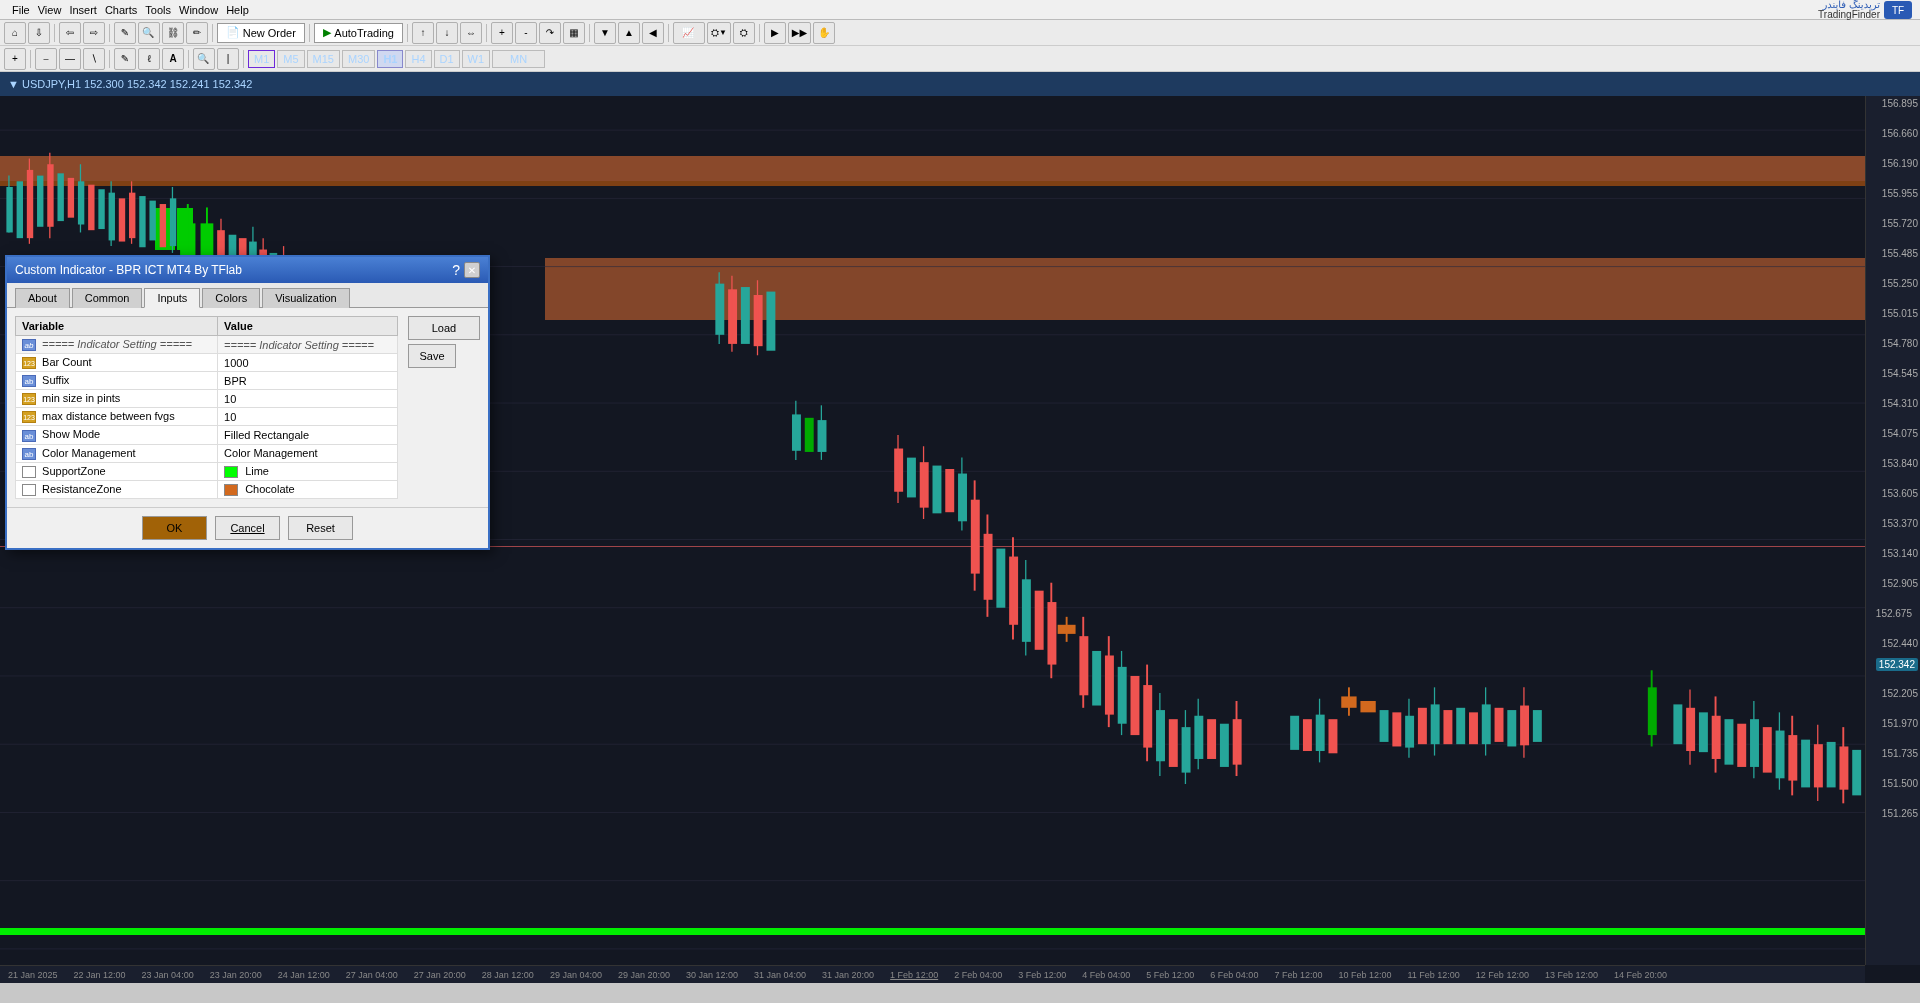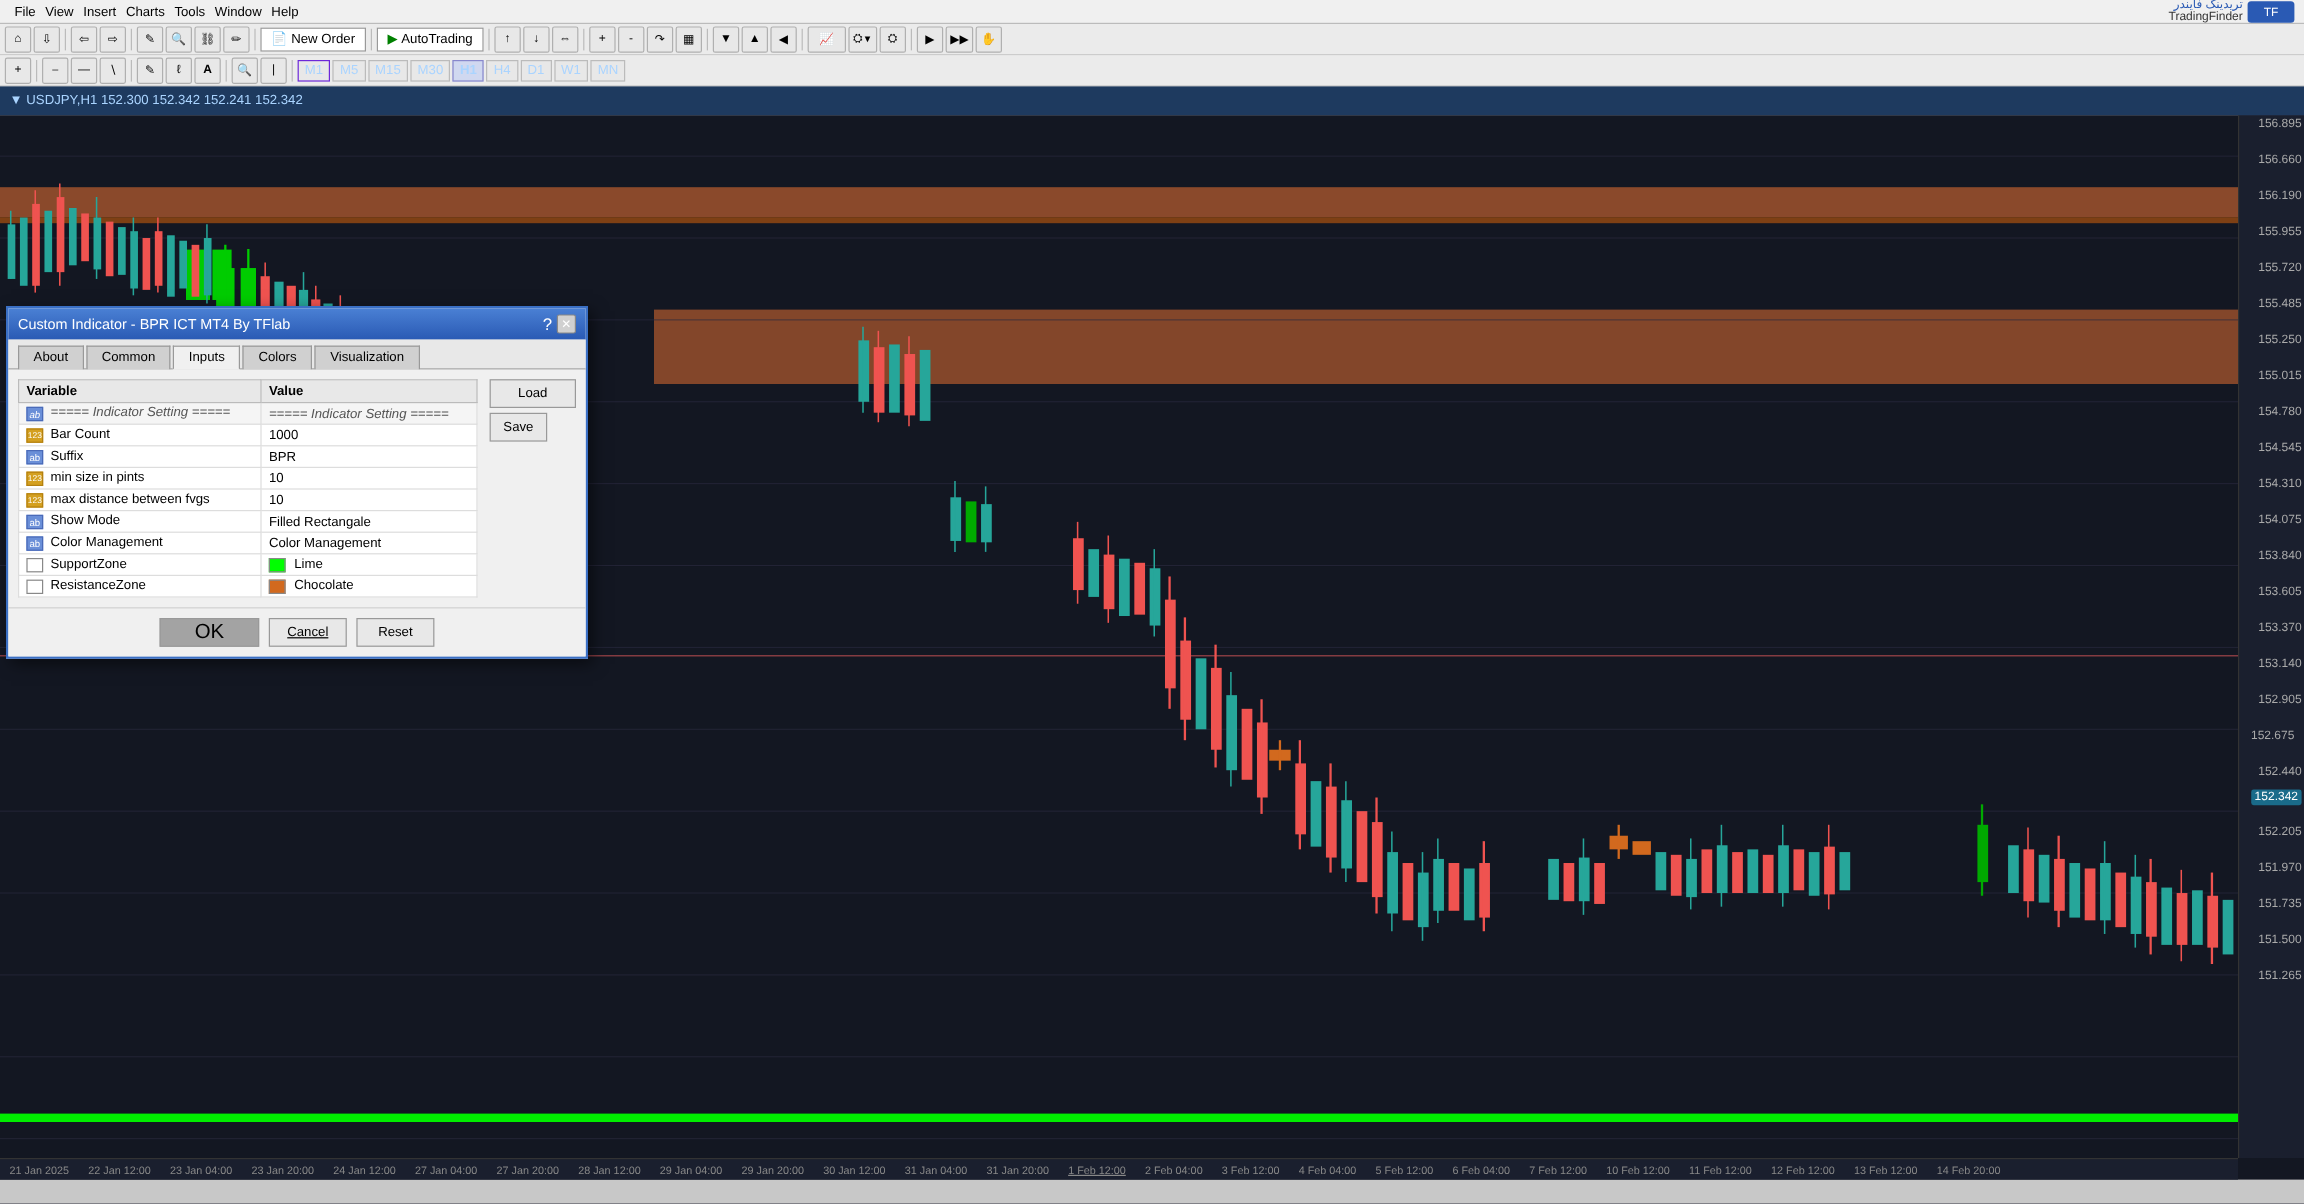--- a/index.html
+++ b/index.html
@@ -319,21 +319,21 @@
     <span class="menu-item">Charts</span>
     <span class="menu-item">Tools</span>
     <span class="menu-item">Window</span>
     <span class="menu-item">Help</span>
 
     <div class="tf-logo" style="position:absolute;right:8px;top:0;height:20px;display:flex;align-items:center;gap:4px;">
       <div class="tf-logo-text">
         <div class="arabic" style="color:#2a5ab4;font-size:10px;line-height:1;">تریدینگ فایندر</div>
         <div class="english" style="color:#333;font-size:10px;line-height:1;">TradingFinder</div>
       </div>
-      <div class="tf-logo-icon" style="width:39px;height:18px;font-size:10px;">TF</div>
+      <div class="tf-logo-icon" style="width:28px;height:18px;font-size:10px;">TF</div>
     </div>
   </div>
 
   <div class="toolbar-row" style="position:absolute;top:20px;left:0;right:0;z-index:10;background:#ebebeb;border-bottom:1px solid #ccc;height:26px;display:flex;align-items:center;padding:0 4px;gap:2px;">
     <button class="toolbar-btn">⌂</button>
     <button class="toolbar-btn">⇩</button>
     <div class="toolbar-sep"></div>
     <button class="toolbar-btn">⇦</button>
     <button class="toolbar-btn">⇨</button>
     <div class="toolbar-sep"></div>
@@ -390,21 +390,21 @@
     <div class="toolbar-sep"></div>
 
     <button class="timeframe-btn" style="background:#e8e8e8;border:1px solid #6d28d9;padding:2px 5px;font-size:11px;cursor:pointer;">M1</button>
     <button class="timeframe-btn" style="background:#e8e8e8;border:1px solid #bbb;padding:2px 5px;font-size:11px;cursor:pointer;">M5</button>
     <button class="timeframe-btn" style="background:#e8e8e8;border:1px solid #bbb;padding:2px 5px;font-size:11px;cursor:pointer;">M15</button>
     <button class="timeframe-btn" style="background:#e8e8e8;border:1px solid #bbb;padding:2px 5px;font-size:11px;cursor:pointer;">M30</button>
     <button class="timeframe-btn" style="background:#d0d8f0;border:1px solid #8888cc;padding:2px 5px;font-size:11px;cursor:pointer;font-weight:bold;">H1</button>
     <button class="timeframe-btn" style="background:#e8e8e8;border:1px solid #bbb;padding:2px 5px;font-size:11px;cursor:pointer;">H4</button>
     <button class="timeframe-btn" style="background:#e8e8e8;border:1px solid #bbb;padding:2px 5px;font-size:11px;cursor:pointer;">D1</button>
     <button class="timeframe-btn" style="background:#e8e8e8;border:1px solid #bbb;padding:2px 5px;font-size:11px;cursor:pointer;">W1</button>
-    <button class="timeframe-btn" style="background:#e8e8e8;border:1px solid #bbb;padding:2px 5px;font-size:11px;cursor:pointer;">MN</button>
+    <button class="timeframe-btn" style="background:#e8e8e8;border:1px solid #bbb;padding:2px 17px;font-size:11px;cursor:pointer;">MN</button>
   </div>
 
   <div class="symbol-bar" style="position:absolute;top:72px;left:0;right:0;z-index:10;height:24px;background:#1e3a5f;display:flex;align-items:center;padding:0 8px;font-size:11px;color:#aad4ff;">
     <span>▼  USDJPY,H1  152.300  152.342  152.241  152.342</span>
   </div>
 
   <div class="chart-wrapper">
 
     <div class="price-axis" style="position:absolute;right:0;top:0;width:55px;bottom:18px;background:#1a1f2e;border-left:1px solid #333;font-size:10px;color:#aaa;overflow:hidden;">
       <div style="position:absolute;top:2px;right:2px;">156.895</div>
@@ -769,20 +769,20 @@
           </tbody>
         </table>
 
         <div style="position:absolute;right:8px;top:8px;display:flex;flex-direction:column;gap:4px;">
           <button class="side-btn" style="width:72px;height:24px;background:#e8e8e8;border:1px solid #999;cursor:pointer;font-size:11px;">Load</button>
           <button class="side-btn" style="width:48px;height:24px;background:#e8e8e8;border:1px solid #999;cursor:pointer;font-size:11px;">Save</button>
         </div>
       </div>
 
       <div class="dialog-footer">
-        <button class="footer-btn ok" style="width:83px;height:24px;background:#a3a3a3;border:1px solid #999;cursor:pointer;font-size:17px;">OK</button>
+        <button class="footer-btn ok" style="width:65px;height:24px;background:#a16207;border:1px solid #999;cursor:pointer;font-size:11px;">OK</button>
         <button class="footer-btn" style="width:65px;height:24px;background:#e8e8e8;border:1px solid #999;cursor:pointer;font-size:11px;text-decoration:underline;">Cancel</button>
         <button class="footer-btn" style="width:65px;height:24px;background:#e8e8e8;border:1px solid #999;cursor:pointer;font-size:11px;">Reset</button>
       </div>
     </div>
   </div>
 
 </div>
 
 </body></html>

